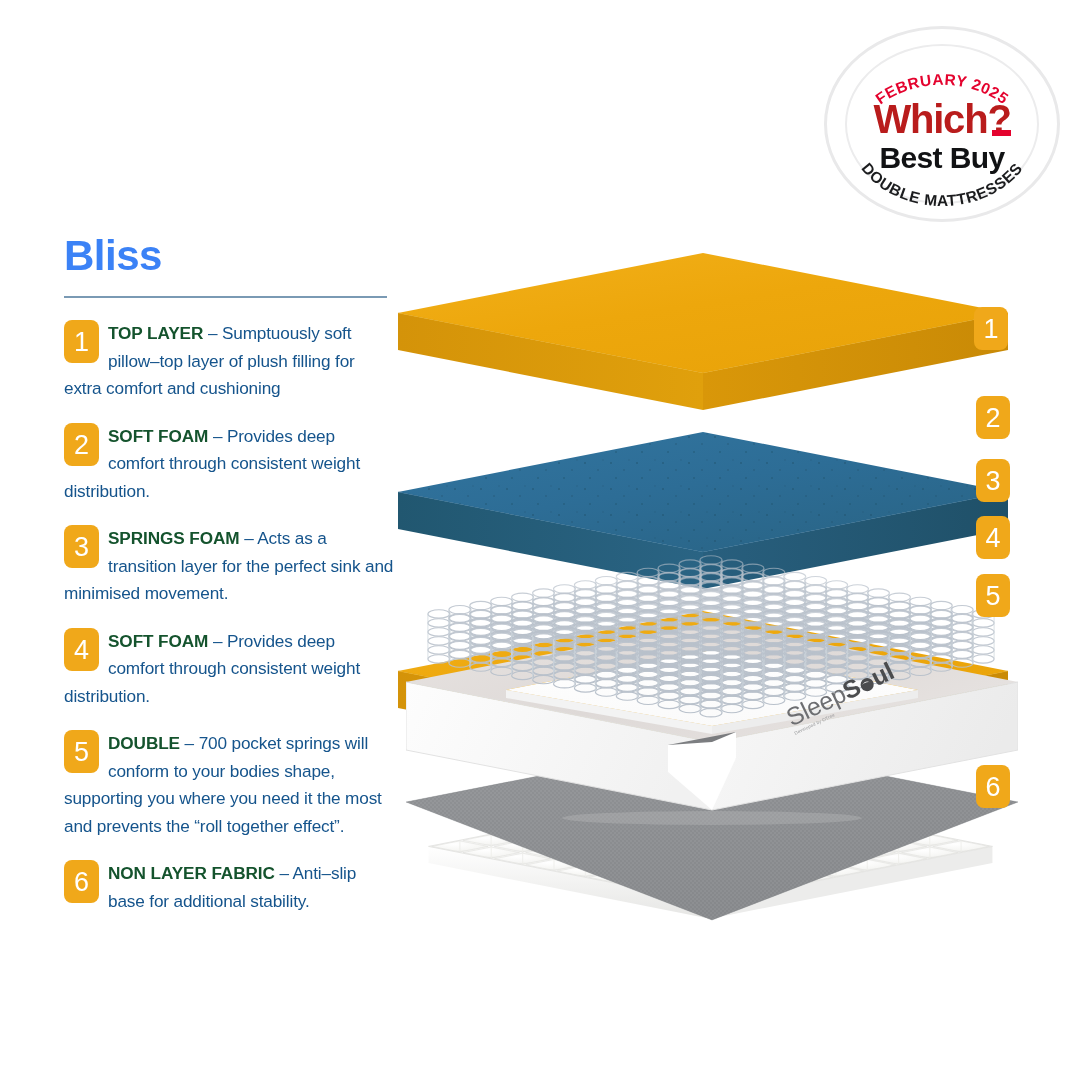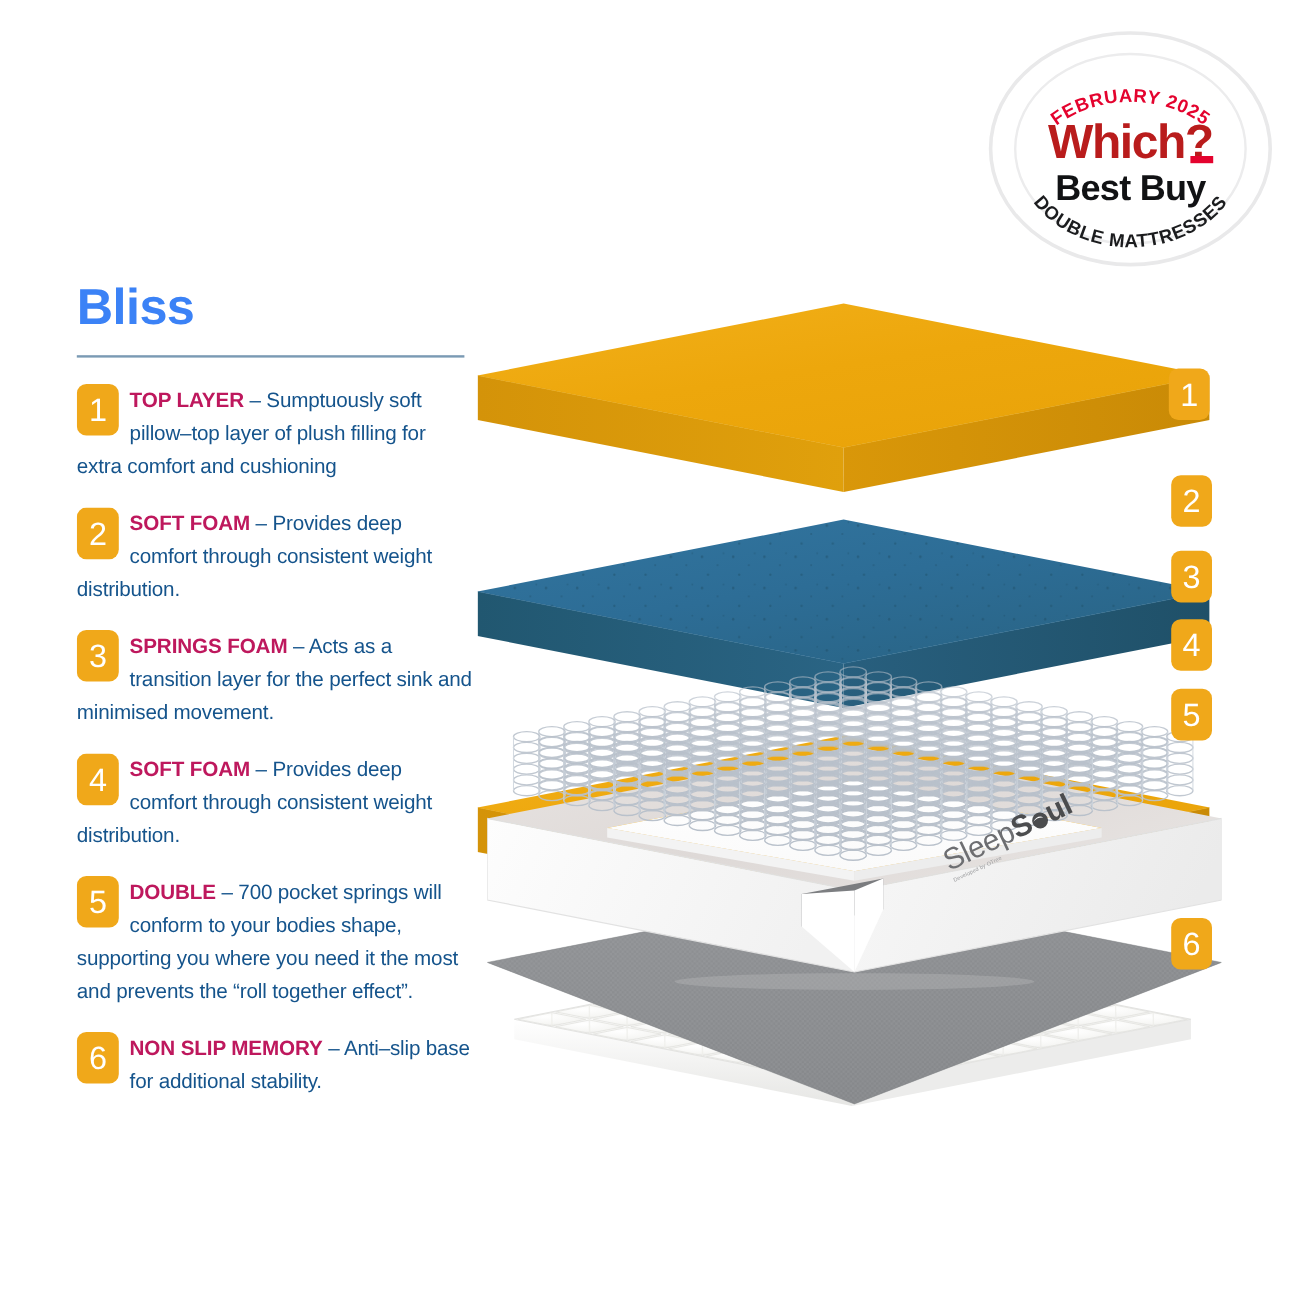--- a/index.html
+++ b/index.html
@@ -108,21 +108,21 @@
     color: #ffffff;
     font-size: 27px;
     font-weight: normal;
     line-height: 44px;
     text-align: center;
     shape-outside: inset(0 0 0 0);
   }
   .layer-text { display: block; }
   .layer-text b {
     font-weight: bold;
-    color: #be185d;
+    color: #14532d;
     letter-spacing: -0.1px;
   }
 
   
   #diagram {
     position: absolute; left: 398px; top: 252px;
     width: 625px; height: 650px;
   }
 
   
@@ -235,21 +235,21 @@
         <span class="layer-text"><b>SOFT FOAM</b><span> – </span><span>Provides deep comfort through consistent weight distribution.</span></span>
       </div>
 
       <div class="layer-item">
         <span class="num-badge">5</span>
         <span class="layer-text"><b>DOUBLE</b><span> – </span><span>700 pocket springs will conform to your bodies shape, supporting you where you need it the most and prevents the “roll together effect”.</span></span>
       </div>
 
       <div class="layer-item">
         <span class="num-badge">6</span>
-        <span class="layer-text"><b>NON SLIP MEMORY</b><span> – </span><span>Anti–slip base for additional stability.</span></span>
+        <span class="layer-text"><b>NON LAYER FABRIC</b><span> – </span><span>Anti–slip base for additional stability.</span></span>
       </div>
 
     </div>
   </div>
 
   <div id="diagram">
 
     
     <svg id="bottom-fabric" viewBox="0 0 612 190">
       <defs>

